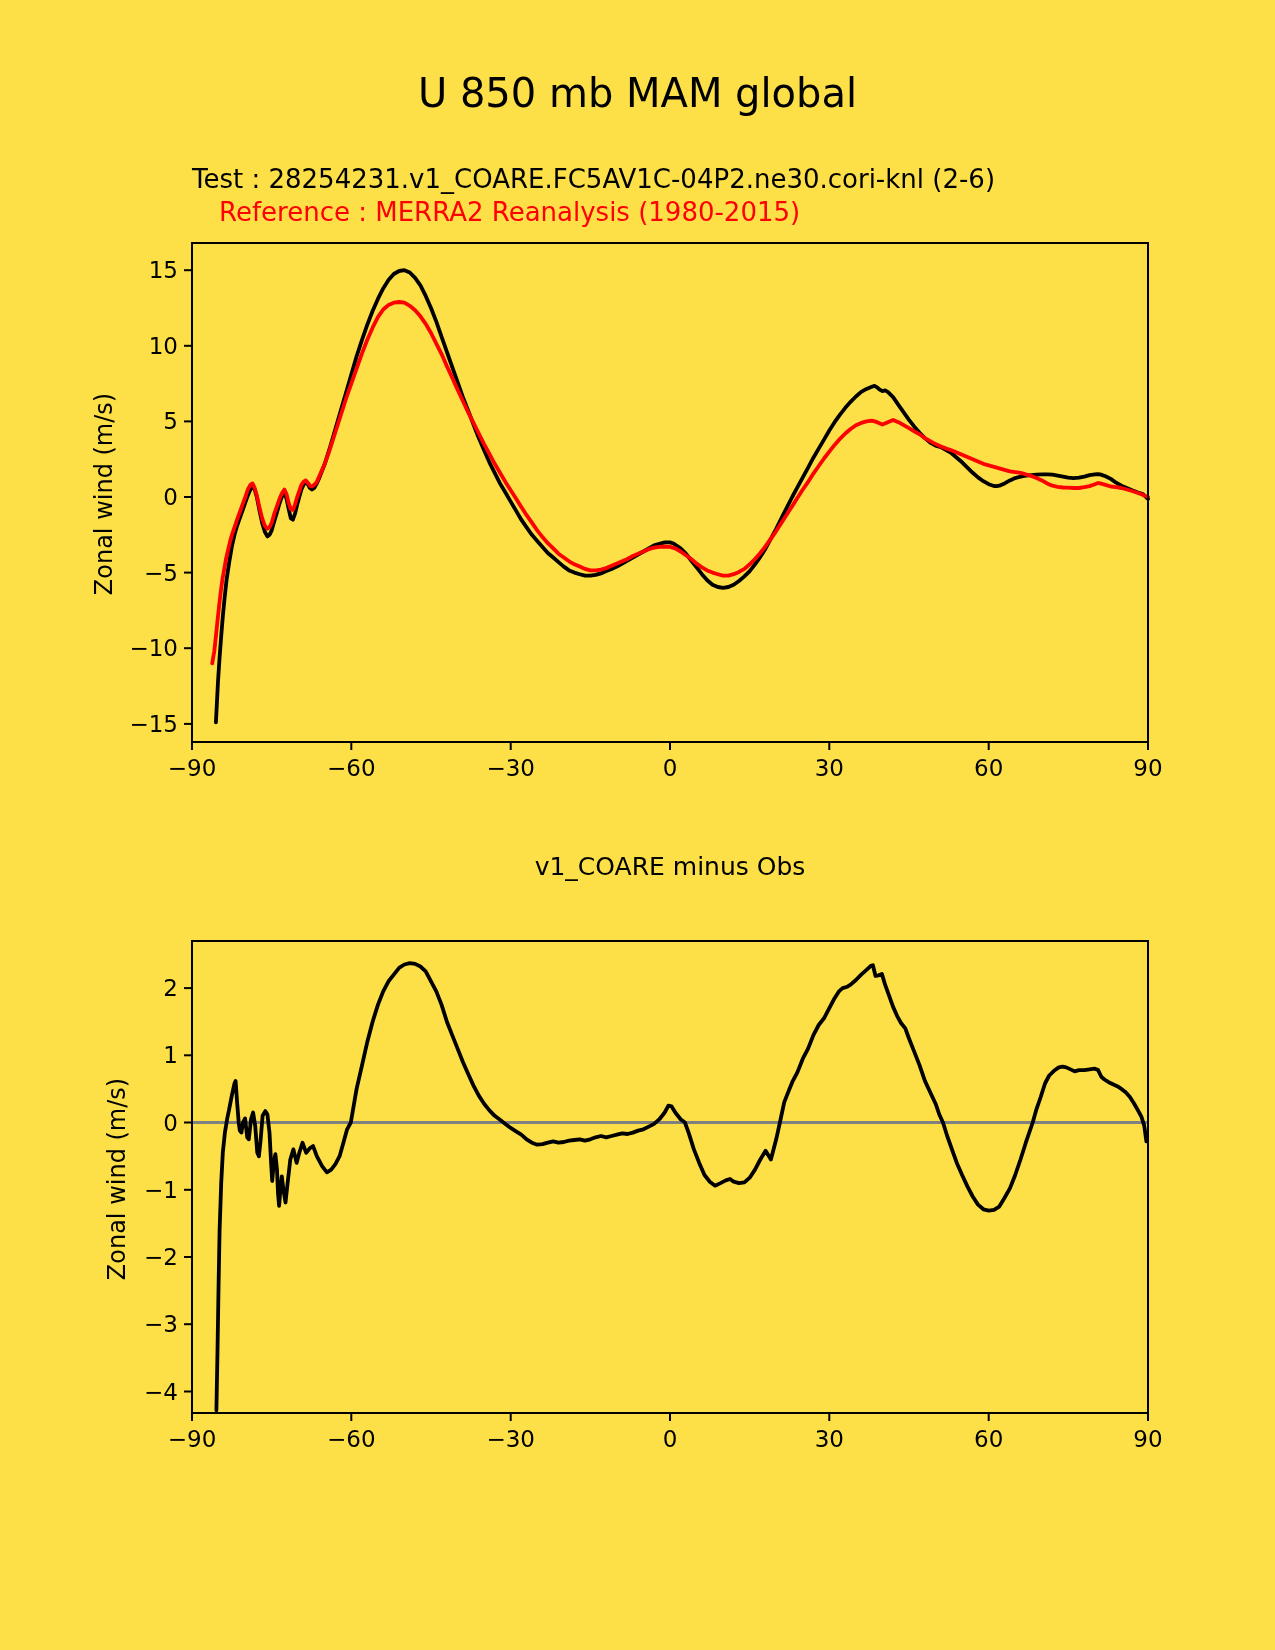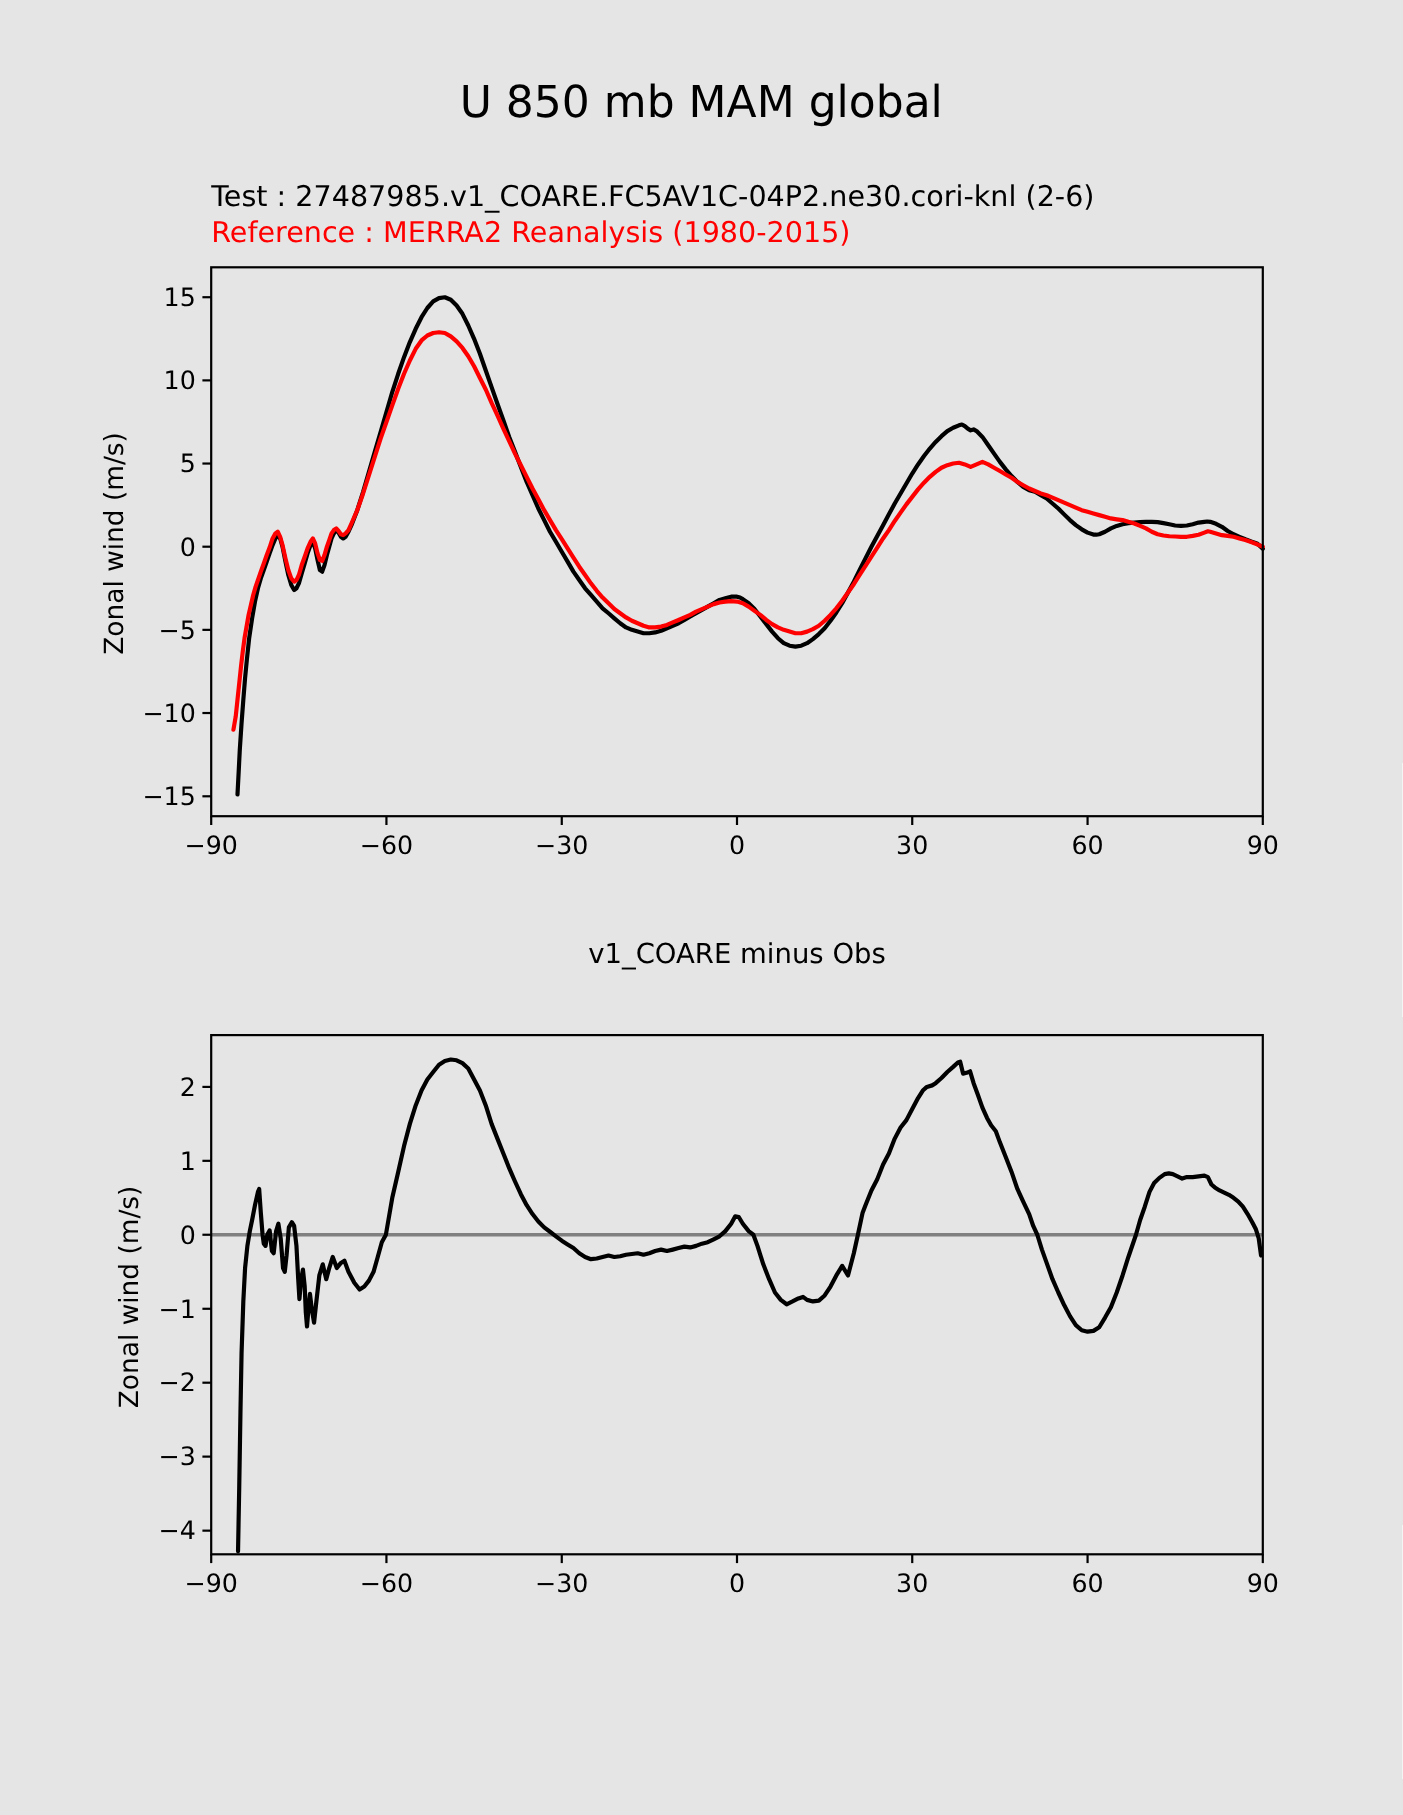--- a/index.html
+++ b/index.html
@@ -4,41 +4,41 @@
 <style>
   html, body {
     margin: 0; padding: 0;
     background: #ffffff;
     font-family: "DejaVu Sans", "Liberation Sans", sans-serif;
   }
   #figure {
     position: relative;
     width: 1275px;
     height: 1650px;
-    background: #e5e5e5;
+    background: #fde047;
     overflow: hidden;
   }
   .fig-title {
     position: absolute;
     left: 0; top: 70px;
     width: 1275px;
     text-align: center;
     font-size: 40px;
     color: #000000;
     white-space: nowrap;
   }
   .subtitle-block {
     position: absolute;
     left: 192px; top: 163px;
     font-size: 26px;
     line-height: 33px;
     white-space: nowrap;
   }
   .subtitle-test { color: #000000; }
-  .subtitle-ref { color: #ff0000; }
+  .subtitle-ref { color: #ff0000; margin-left: 27px; }
   .axes-svg {
     position: absolute;
     overflow: visible;
   }
   #top-plot-svg  { left: 192px; top: 243px; }
   #bottom-plot-svg { left: 192px; top: 941px; }
   .ylabel {
     position: absolute;
     font-size: 24px;
     color: #000000;
@@ -60,21 +60,21 @@
   #bottom-title { top: 852px; }
 </style>
 </head>
 <body>
 
 <div id="figure">
 
   <div class="fig-title">U 850 mb MAM global</div>
 
   <div class="subtitle-block">
-    <div class="subtitle-test">Test : 27487985.v1_COARE.FC5AV1C-04P2.ne30.cori-knl (2-6)</div>
+    <div class="subtitle-test">Test : 28254231.v1_COARE.FC5AV1C-04P2.ne30.cori-knl (2-6)</div>
     <div class="subtitle-ref">Reference : MERRA2 Reanalysis (1980-2015)</div>
   </div>
 
   <div class="ylabel" id="top-ylabel">Zonal wind (m/s)</div>
 
   <svg id="top-plot-svg" class="axes-svg" width="956" height="499">
       <polyline points="23.9,479.3 25.0,458.2 26.0,438.5 27.6,414.3 29.2,393.2 30.8,373.5 32.4,356.9 34.5,337.2 37.2,319.1 39.8,303.9 42.5,291.8 45.1,282.8 47.8,275.2 50.5,267.6 53.1,260.1 55.8,252.5 58.4,246.5 60.5,244.2 62.7,246.5 64.8,254.0 67.5,267.6 70.1,279.7 72.8,288.8 75.4,293.4 77.5,291.8 79.7,287.3 82.3,278.2 85.0,269.2 87.6,260.1 90.3,252.5 92.4,249.5 94.5,255.5 96.7,266.1 98.8,275.2 100.9,276.7 103.0,270.7 105.2,261.6 107.3,254.0 109.4,246.5 111.5,241.9 113.7,238.9 115.8,241.2 117.9,245.0 120.0,246.5 122.2,245.0 124.8,240.4 127.5,234.4 132.8,220.8 138.1,204.1 143.4,186.0 148.7,167.8 154.0,149.7 159.3,131.6 164.6,113.4 170.0,96.8 175.3,81.7 180.6,68.0 185.9,55.9 191.2,45.4 196.5,37.0 201.8,31.0 207.1,28.0 212.4,27.2 217.8,29.5 223.1,34.8 228.4,42.3 233.7,52.9 239.0,65.0 244.3,78.6 249.6,93.8 254.9,108.9 260.2,124.0 265.6,139.1 270.9,154.2 276.2,167.8 281.5,181.5 286.8,195.1 292.1,207.2 297.4,219.3 302.7,229.8 308.0,240.4 313.4,249.5 318.7,258.6 324.0,267.6 329.3,276.7 334.6,284.3 339.9,291.8 345.2,297.9 350.5,303.9 355.8,310.0 361.2,314.5 366.5,319.1 371.8,323.6 377.1,327.4 382.4,329.6 387.7,331.2 393.0,332.7 398.3,332.7 403.6,331.9 409.0,330.4 414.3,328.1 419.6,325.9 424.9,323.6 430.2,320.6 435.5,317.5 440.8,314.5 446.1,311.5 451.4,308.5 456.8,305.4 462.1,302.4 467.4,300.9 472.7,299.4 478.0,299.4 480.7,300.2 483.3,301.7 488.6,305.4 493.9,310.7 499.2,317.5 504.6,324.4 509.9,331.2 515.2,337.2 520.5,341.7 525.8,344.0 531.1,344.8 536.4,344.0 541.7,341.7 547.0,338.0 552.4,333.4 557.7,328.1 563.0,321.3 568.3,313.8 573.6,305.4 578.9,295.6 584.2,285.8 589.5,275.2 594.8,264.6 600.2,254.0 605.5,244.2 610.8,234.4 616.1,224.6 621.4,214.7 626.7,205.6 632.0,196.6 637.3,187.5 642.6,179.2 648.0,171.6 653.3,164.8 658.6,158.8 663.9,153.5 669.2,148.9 674.5,145.9 679.8,143.7 682.5,142.9 685.1,144.4 687.8,146.7 690.4,148.2 693.1,147.4 695.8,148.9 701.1,154.2 706.4,161.8 711.7,169.4 717.0,176.9 722.3,183.7 727.6,189.8 732.9,195.1 738.2,199.6 743.6,202.6 748.9,204.1 754.2,207.2 759.5,210.2 764.8,214.7 770.1,219.3 775.4,224.6 780.7,229.8 786.0,234.4 791.4,238.2 796.7,241.2 802.0,243.0 804.6,243.1 807.3,242.7 812.6,240.4 817.9,237.4 823.2,235.1 828.5,233.6 833.8,232.6 839.2,232.1 844.5,231.7 849.8,231.4 855.1,231.4 860.4,231.7 865.7,232.6 871.0,233.6 876.3,234.7 881.6,235.1 887.0,234.7 892.3,233.6 897.6,232.1 902.9,231.4 905.5,231.1 908.2,231.4 913.5,233.2 918.8,235.9 924.1,239.7 929.4,242.7 934.8,245.0 940.1,247.2 945.4,249.2 950.7,251.0 953.3,253.3 956.0,255.9" fill="none" stroke="#000000" stroke-width="3.8" stroke-linejoin="round" stroke-linecap="round"></polyline>
       <polyline points="20.2,420.4 22.3,408.3 23.9,393.2 25.5,378.0 27.1,362.9 28.7,349.3 30.3,337.2 31.9,328.1 34.0,316.0 36.1,307.0 38.2,297.9 40.4,290.3 42.5,284.3 45.1,276.7 47.8,269.2 50.5,261.6 53.1,254.8 55.8,246.5 58.4,241.9 60.5,240.4 62.7,245.0 64.8,252.5 67.5,264.6 70.1,275.2 72.8,282.8 75.4,285.8 77.5,284.3 79.7,279.7 82.3,270.7 85.0,263.1 87.6,255.5 90.3,249.5 92.4,246.5 94.5,251.0 96.7,260.1 98.8,266.1 100.9,266.9 103.0,261.6 105.2,254.0 107.3,248.0 109.4,241.9 111.5,238.9 113.7,237.4 115.8,239.7 117.9,242.7 120.0,243.5 122.2,241.9 124.8,238.9 127.5,232.9 132.8,220.8 138.1,205.6 143.4,189.0 148.7,172.4 154.0,155.7 159.3,140.6 164.6,125.5 170.0,110.4 175.3,96.8 180.6,84.7 185.9,74.1 191.2,66.5 196.5,62.0 201.8,59.7 207.1,59.0 212.4,59.7 217.8,62.8 223.1,67.3 228.4,73.3 233.7,80.9 239.0,90.0 244.3,100.6 249.6,111.1 254.9,123.2 260.2,134.6 265.6,146.7 270.9,158.0 276.2,169.4 281.5,179.9 286.8,190.5 292.1,201.1 297.4,210.9 302.7,220.8 308.0,229.8 313.4,238.9 318.7,247.2 324.0,255.5 329.3,263.9 334.6,272.2 339.9,279.7 345.2,287.3 350.5,294.1 355.8,300.2 361.2,305.4 366.5,310.7 371.8,314.5 377.1,318.3 382.4,321.3 387.7,323.6 393.0,325.9 398.3,327.4 403.6,327.4 409.0,326.6 414.3,325.1 419.6,322.8 424.9,320.6 430.2,318.3 435.5,316.0 440.8,313.0 446.1,310.7 451.4,308.5 456.8,306.2 462.1,304.7 467.4,303.9 472.7,303.5 478.0,303.9 483.3,305.4 488.6,308.5 493.9,312.3 499.2,316.0 504.6,320.6 509.9,324.4 515.2,327.4 520.5,329.6 525.8,331.2 531.1,332.7 536.4,332.7 541.7,331.2 547.0,328.9 552.4,325.9 557.7,321.3 563.0,316.0 568.3,310.0 573.6,303.2 578.9,295.6 584.2,288.1 589.5,279.7 594.8,271.4 600.2,263.1 605.5,254.8 610.8,246.5 616.1,238.9 621.4,230.6 626.7,223.0 632.0,215.5 637.3,208.7 642.6,201.9 648.0,195.8 653.3,190.5 658.6,186.0 663.9,182.2 669.2,179.9 674.5,178.4 679.8,177.7 685.1,179.2 690.4,181.5 695.8,179.2 701.1,176.9 706.4,179.2 711.7,182.2 717.0,185.2 722.3,188.3 727.6,191.3 732.9,195.1 738.2,198.1 743.6,201.1 748.9,203.4 754.2,205.6 759.5,207.2 764.8,209.4 770.1,211.7 775.4,214.0 780.7,216.2 786.0,218.5 791.4,220.8 796.7,222.3 802.0,223.8 807.3,225.3 812.6,226.8 817.9,228.3 823.2,229.1 828.5,229.8 833.8,231.4 839.2,232.9 844.5,235.1 849.8,237.4 855.1,240.4 860.4,242.7 865.7,243.8 871.0,244.5 876.3,244.7 881.6,245.0 887.0,245.0 892.3,244.2 897.6,243.1 902.9,241.2 906.1,240.0 908.2,240.4 913.5,241.9 918.8,243.5 924.1,244.2 929.4,245.0 934.8,246.5 940.1,248.0 945.4,249.8 950.7,251.8 956.0,254.0" fill="none" stroke="#ff0000" stroke-width="3.8" stroke-linejoin="round" stroke-linecap="round"></polyline>
       <rect x="0" y="0" width="956" height="499" fill="none" stroke="#000000" stroke-width="2"></rect>
       <line x1="0.0" y1="499" x2="0.0" y2="507" stroke="#000000" stroke-width="2"></line>

